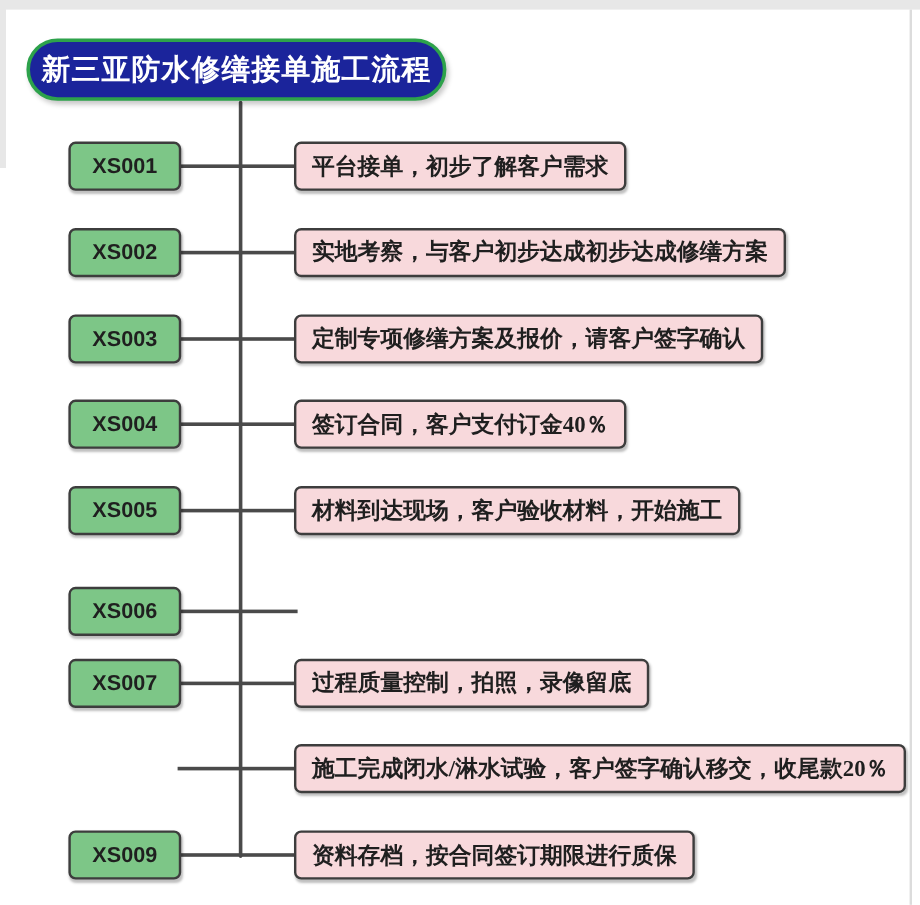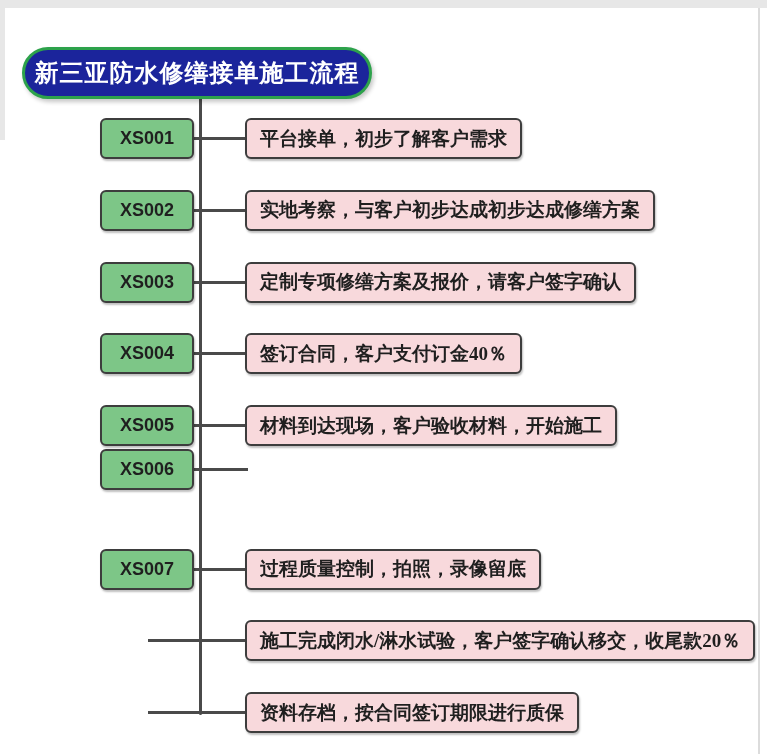--- a/index.html
+++ b/index.html
@@ -10,21 +10,21 @@
     position:relative;overflow:hidden;
   }
   
   .frame-top{position:absolute;left:0;top:0;width:767px;height:8px;background:var(--frame,#e7e7e7);}
   .frame-left{position:absolute;left:0;top:0;width:5px;height:140px;background:var(--frame,#e7e7e7);}
   .frame-right{position:absolute;left:758px;top:8px;width:2px;height:746px;background:#dcdcdc;}
 
   .canvas{position:absolute;left:0;top:0;width:767px;height:754px;}
 
   .title-pill{
-    position:absolute;left:22px;top:47px;width:350px;height:52px;
+    position:absolute;left:22px;top:32px;width:350px;height:52px;
     background:var(--title-bg,#1b249b);
     border:3px solid var(--title-border,#2da24b);
     border-radius:30px;box-sizing:border-box;
     color:#ffffff;font-weight:bold;font-size:24px;
     display:flex;align-items:center;justify-content:center;
     letter-spacing:1px;
     box-shadow:2px 3px 4px rgba(0,0,0,.22);
     z-index:3;white-space:nowrap;
   }
 
@@ -40,21 +40,20 @@
   }
   .code-box{
     position:absolute;left:57px;top:0;width:94px;height:41px;
     background:var(--code-bg,#7dc687);
     border:2px solid var(--box-border,#3d3d3d);
     border-radius:6px;box-sizing:border-box;
     display:flex;align-items:center;justify-content:center;
     font-weight:bold;font-size:18px;color:#1f1f1f;
     box-shadow:1px 2px 2px rgba(0,0,0,.25);
     z-index:2;
-    margin-left:43px;
   }
   .desc-box{
     position:absolute;left:245px;top:0;height:41px;
     background:var(--desc-bg,#f8d9dc);
     border:2px solid var(--box-border,#3d3d3d);
     border-radius:6px;box-sizing:border-box;
     display:flex;align-items:center;
     padding:0 13px;white-space:nowrap;
     font-weight:bold;font-size:19px;color:#1f1f1f;
     box-shadow:1px 2px 2px rgba(0,0,0,.25);
@@ -116,21 +115,21 @@
   <div class="row" style="top: 405px; border-radius: 17px;">
     <div class="hline"></div>
     <div class="code-box">
       <span>XS005</span>
     </div>
     <div class="desc-box">
       <span>材料到达现场，客户验收材料，开始施工</span>
     </div>
   </div>
 
-  <div class="row" style="top: 449px;">
+  <div class="row" style="top: 489px;">
     <div class="hline"></div>
     <div class="code-box">
       <span>XS006</span>
     </div>
   </div>
 
   <div class="row" style="top: 548.5px;">
     <div class="hline"></div>
     <div class="code-box">
       <span>XS007</span>
@@ -142,18 +141,21 @@
 
   <div class="row" style="top: 620.25px;">
     <div class="hline"></div>
     <div class="desc-box">
       <span>施工完成闭水/淋水试验，客户签字确认移交，收尾款20％</span>
     </div>
   </div>
 
   <div class="row" style="top: 692px;">
     <div class="hline"></div>
+    <div class="code-box">
+      <span>XS009</span>
+    </div>
     <div class="desc-box">
       <span>资料存档，按合同签订期限进行质保</span>
     </div>
   </div>
 </div>
 </div>
 
 </body></html>

